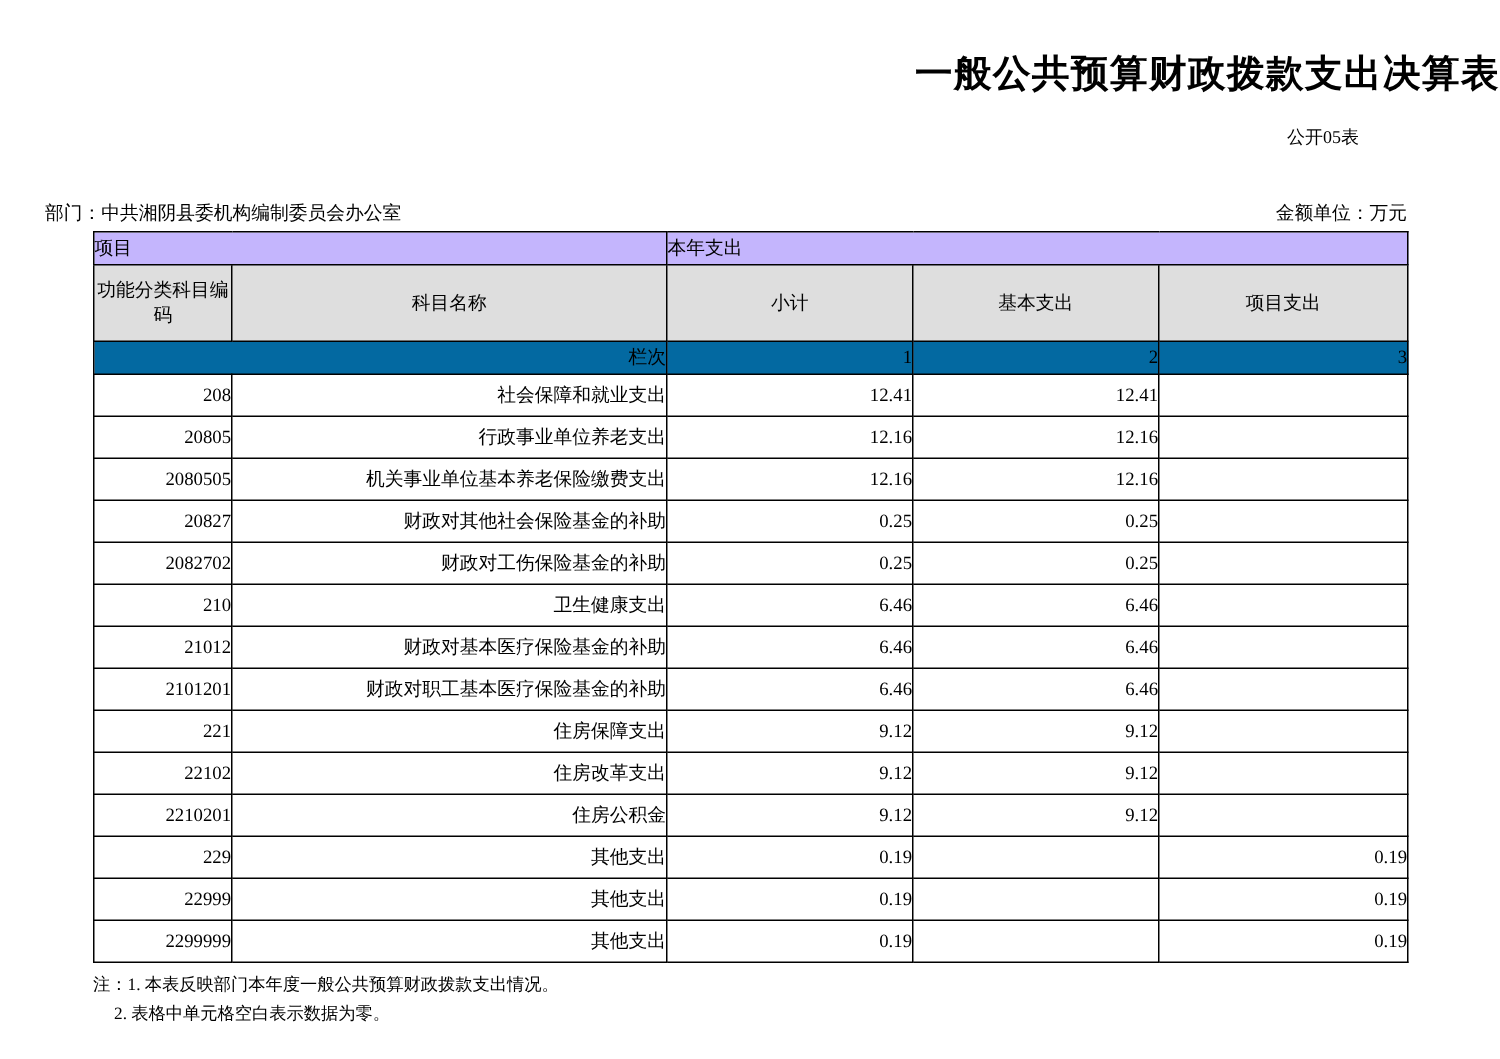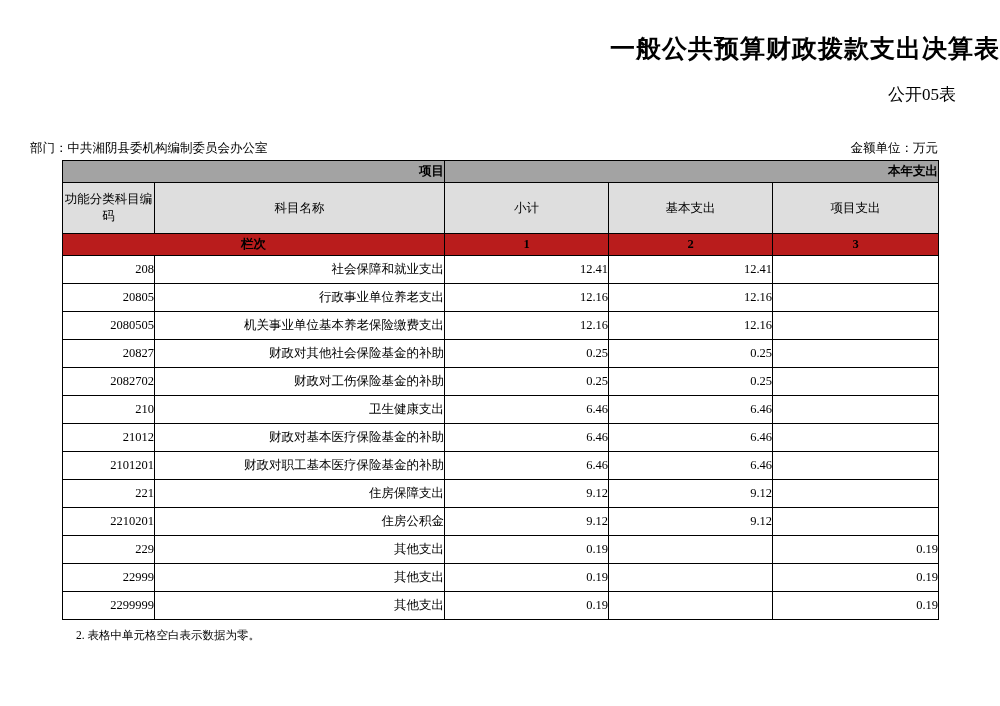--- a/index.html
+++ b/index.html
@@ -24,23 +24,23 @@
   .doc-title {
     text-align: right;
     font-size: 25px;
     font-weight: bold;
     letter-spacing: 1px;
     margin-top: 32px;
     margin-bottom: 0;
   }
   .form-code {
     text-align: right;
-    font-size: 17px;
+    font-size: 12px;
     margin-top: 18px;
-    padding-right: 44px;
+    padding-right: 94px;
   }
   .meta-row {
     display: flex;
     justify-content: space-between;
     align-items: flex-end;
     font-size: 12.5px;
     padding: 0 62px 0 30px;
     margin-top: 8px;
     margin-bottom: 3px;
   }
@@ -55,36 +55,35 @@
     width: 876px;
     table-layout: fixed;
     font-size: 12.5px;
   }
   table.budget th, table.budget td {
     border: 1px solid #000000;
     padding: 0;
     vertical-align: middle;
   }
   .hdr {
-    background: #a3a3a3;
-    text-align: right;
-    font-weight: bold;
+    background: #c4b5fd;
+    text-align: left;
+    font-weight: normal;
     height: 21px;
   }
   .hdr-tall {
     background: #dedede;
     text-align: center;
     font-weight: normal;
     height: 50px;
   }
   .colnum-row td {
-    background: #b91c1c;
-    text-align: center;
+    background: #0369a1;
+    text-align: right;
     height: 21px;
-    font-weight: bold;
   }
   td.code {
     text-align: right;
     height: 27px;
   }
   td.name {
     text-align: right;
     padding-left: 8px;
     height: 27px;
   }
@@ -206,20 +205,27 @@
             <td class="num"></td>
           </tr>
           <tr>
             <td class="code">221</td>
             <td class="name ind1">住房保障支出</td>
             <td class="num">9.12</td>
             <td class="num">9.12</td>
             <td class="num"></td>
           </tr>
           <tr>
+            <td class="code">22102</td>
+            <td class="name ind1">住房改革支出</td>
+            <td class="num">9.12</td>
+            <td class="num">9.12</td>
+            <td class="num"></td>
+          </tr>
+          <tr>
             <td class="code">2210201</td>
             <td class="name ind1">住房公积金</td>
             <td class="num">9.12</td>
             <td class="num">9.12</td>
             <td class="num"></td>
           </tr>
           <tr>
             <td class="code">229</td>
             <td class="name ind1">其他支出</td>
             <td class="num">0.19</td>
@@ -238,16 +244,17 @@
             <td class="name ind1">其他支出</td>
             <td class="num">0.19</td>
             <td class="num"></td>
             <td class="num">0.19</td>
           </tr>
         </tbody>
     </table>
   </div>
 
   <div class="notes">
+    <div class="n1">注：1. 本表反映部门本年度一般公共预算财政拨款支出情况。</div>
     <div class="n2">2. 表格中单元格空白表示数据为零。</div>
   </div>
 
 </div>
 
 </body></html>

